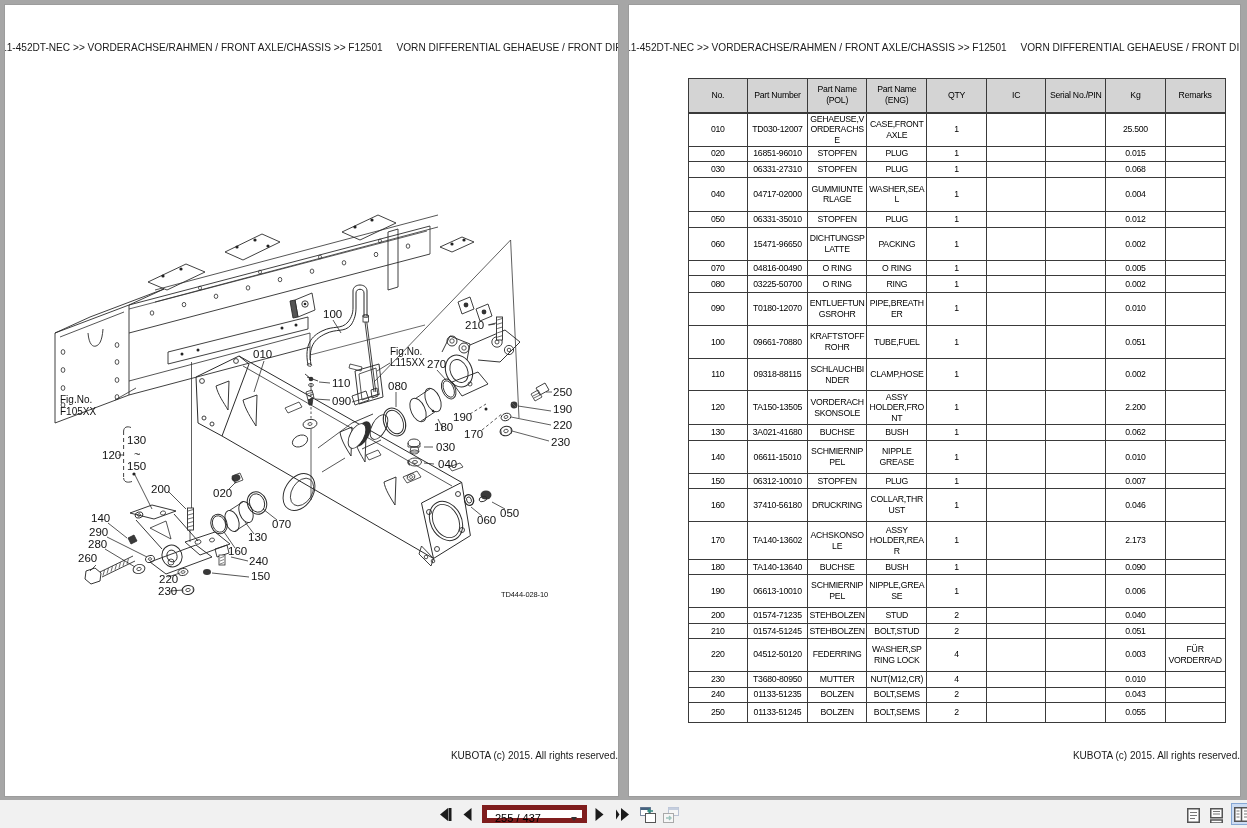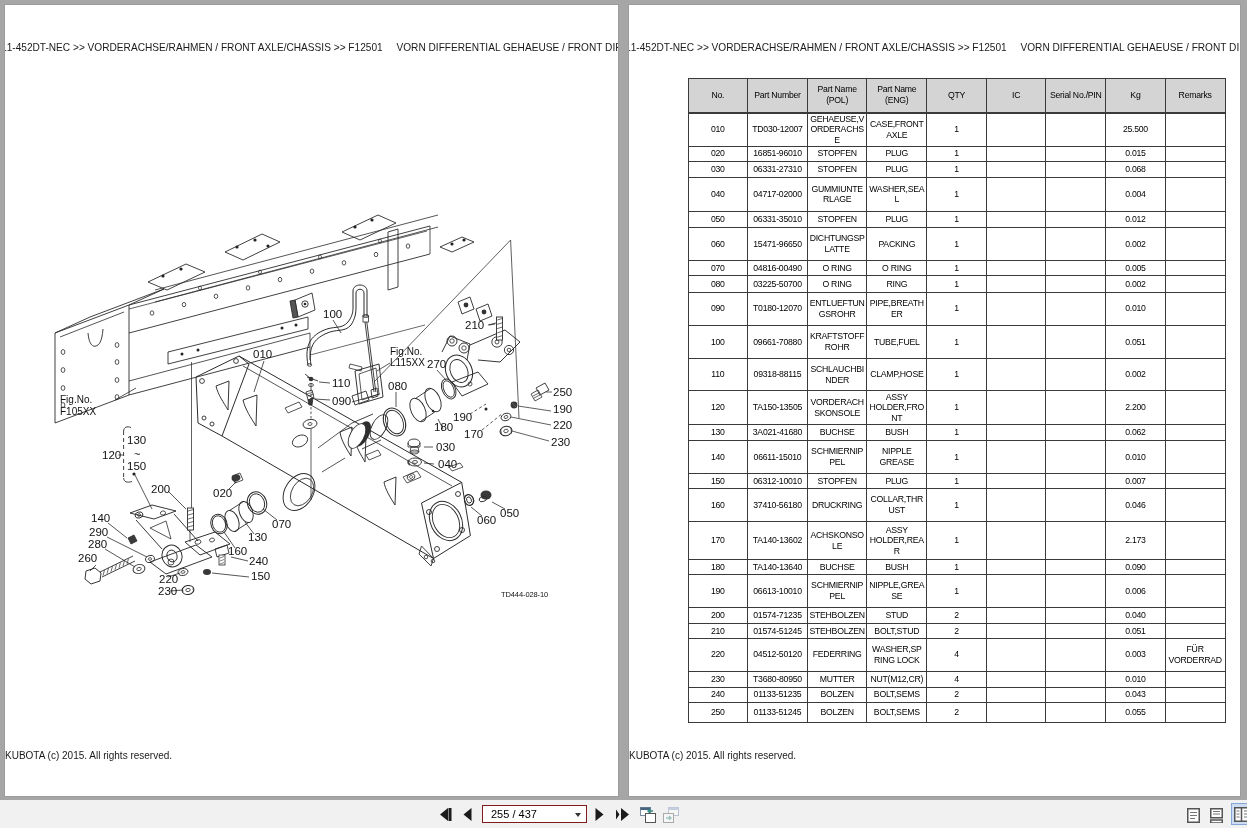--- a/index.html
+++ b/index.html
@@ -3,27 +3,27 @@
 <meta charset="utf-8">
 <style>
 * { margin:0; padding:0; box-sizing:border-box; }
 html,body { width:1247px; height:828px; overflow:hidden; }
 body { background:#a6a6a6; font-family:"Liberation Sans", sans-serif; position:relative; }
 .page { position:absolute; top:5px; height:791px; background:#fff; overflow:hidden; box-shadow:0 0 0 1px #9c9c9c; }
 #pageL { left:5px; width:613px; }
 #pageR { left:629px; width:611px; }
 .hdr { position:absolute; top:36px; left:-4px; white-space:nowrap; font-size:11px; color:#1a1a1a; transform:scaleX(0.92); transform-origin:left center; }
 .hdr .gap { display:inline-block; width:15px; }
-.foot { position:absolute; top:745px; left:0; width:100%; text-align:left; font-size:10px; color:#1a1a1a; }
+.foot { position:absolute; top:745px; left:0; width:100%; text-align:right; font-size:10px; color:#1a1a1a; }
 table.parts { border-collapse:collapse; position:absolute; left:34.5px; top:73px; width:538px; table-layout:fixed; font-size:8.7px; letter-spacing:-0.25px; color:#000;margin-left:24px; }
 table.parts td, table.parts th { border:1px solid #3a3a3a; text-align:center; vertical-align:middle; padding:0; line-height:10.8px; font-weight:normal; overflow:hidden; }
 table.parts th { background:#d4d4d4; height:34.0px; border-bottom:2px solid #3a3a3a; }
 #toolbar { position:absolute; left:0; top:800px; width:1247px; height:28px; background:#f1f1f1; }
 .tbtn { position:absolute; top:0; }
-#combo { position:absolute; left:482px; top:5px; width:105px; height:18px; background:#fff; border:1px solid #7f1d1d; font-size:11px; line-height:16px; padding-left:8px; color:#000; }
+#combo { position:absolute; left:482px; top:5px; width:105px; height:18px; background:#fff; border:5px solid #7f1d1d; font-size:11px; line-height:16px; padding-left:8px; color:#000; }
 #combo .arr { position:absolute; right:5px; top:7px; width:0; height:0; border-left:3.5px solid transparent; border-right:3.5px solid transparent; border-top:4px solid #333; }
 </style>
 </head>
 <body>
 
 <div class="page" id="pageL">
   <div class="hdr">L1-452DT-NEC &gt;&gt; VORDERACHSE/RAHMEN / FRONT AXLE/CHASSIS &gt;&gt; F12501<span class="gap"></span>VORN DIFFERENTIAL GEHAEUSE / FRONT DIFFERENTIAL CASE</div>
   <svg width="613" height="791" viewBox="5 5 613 791" style="position:absolute;left:0;top:0;">
   <path d="M55,333 L129,305 L129,395 L55,423 Z" fill="none" stroke="#2b2b2b" stroke-width="0.9"></path>
 <line x1="60" y1="337" x2="124" y2="312" stroke="#2b2b2b" stroke-width="0.8"></line>

